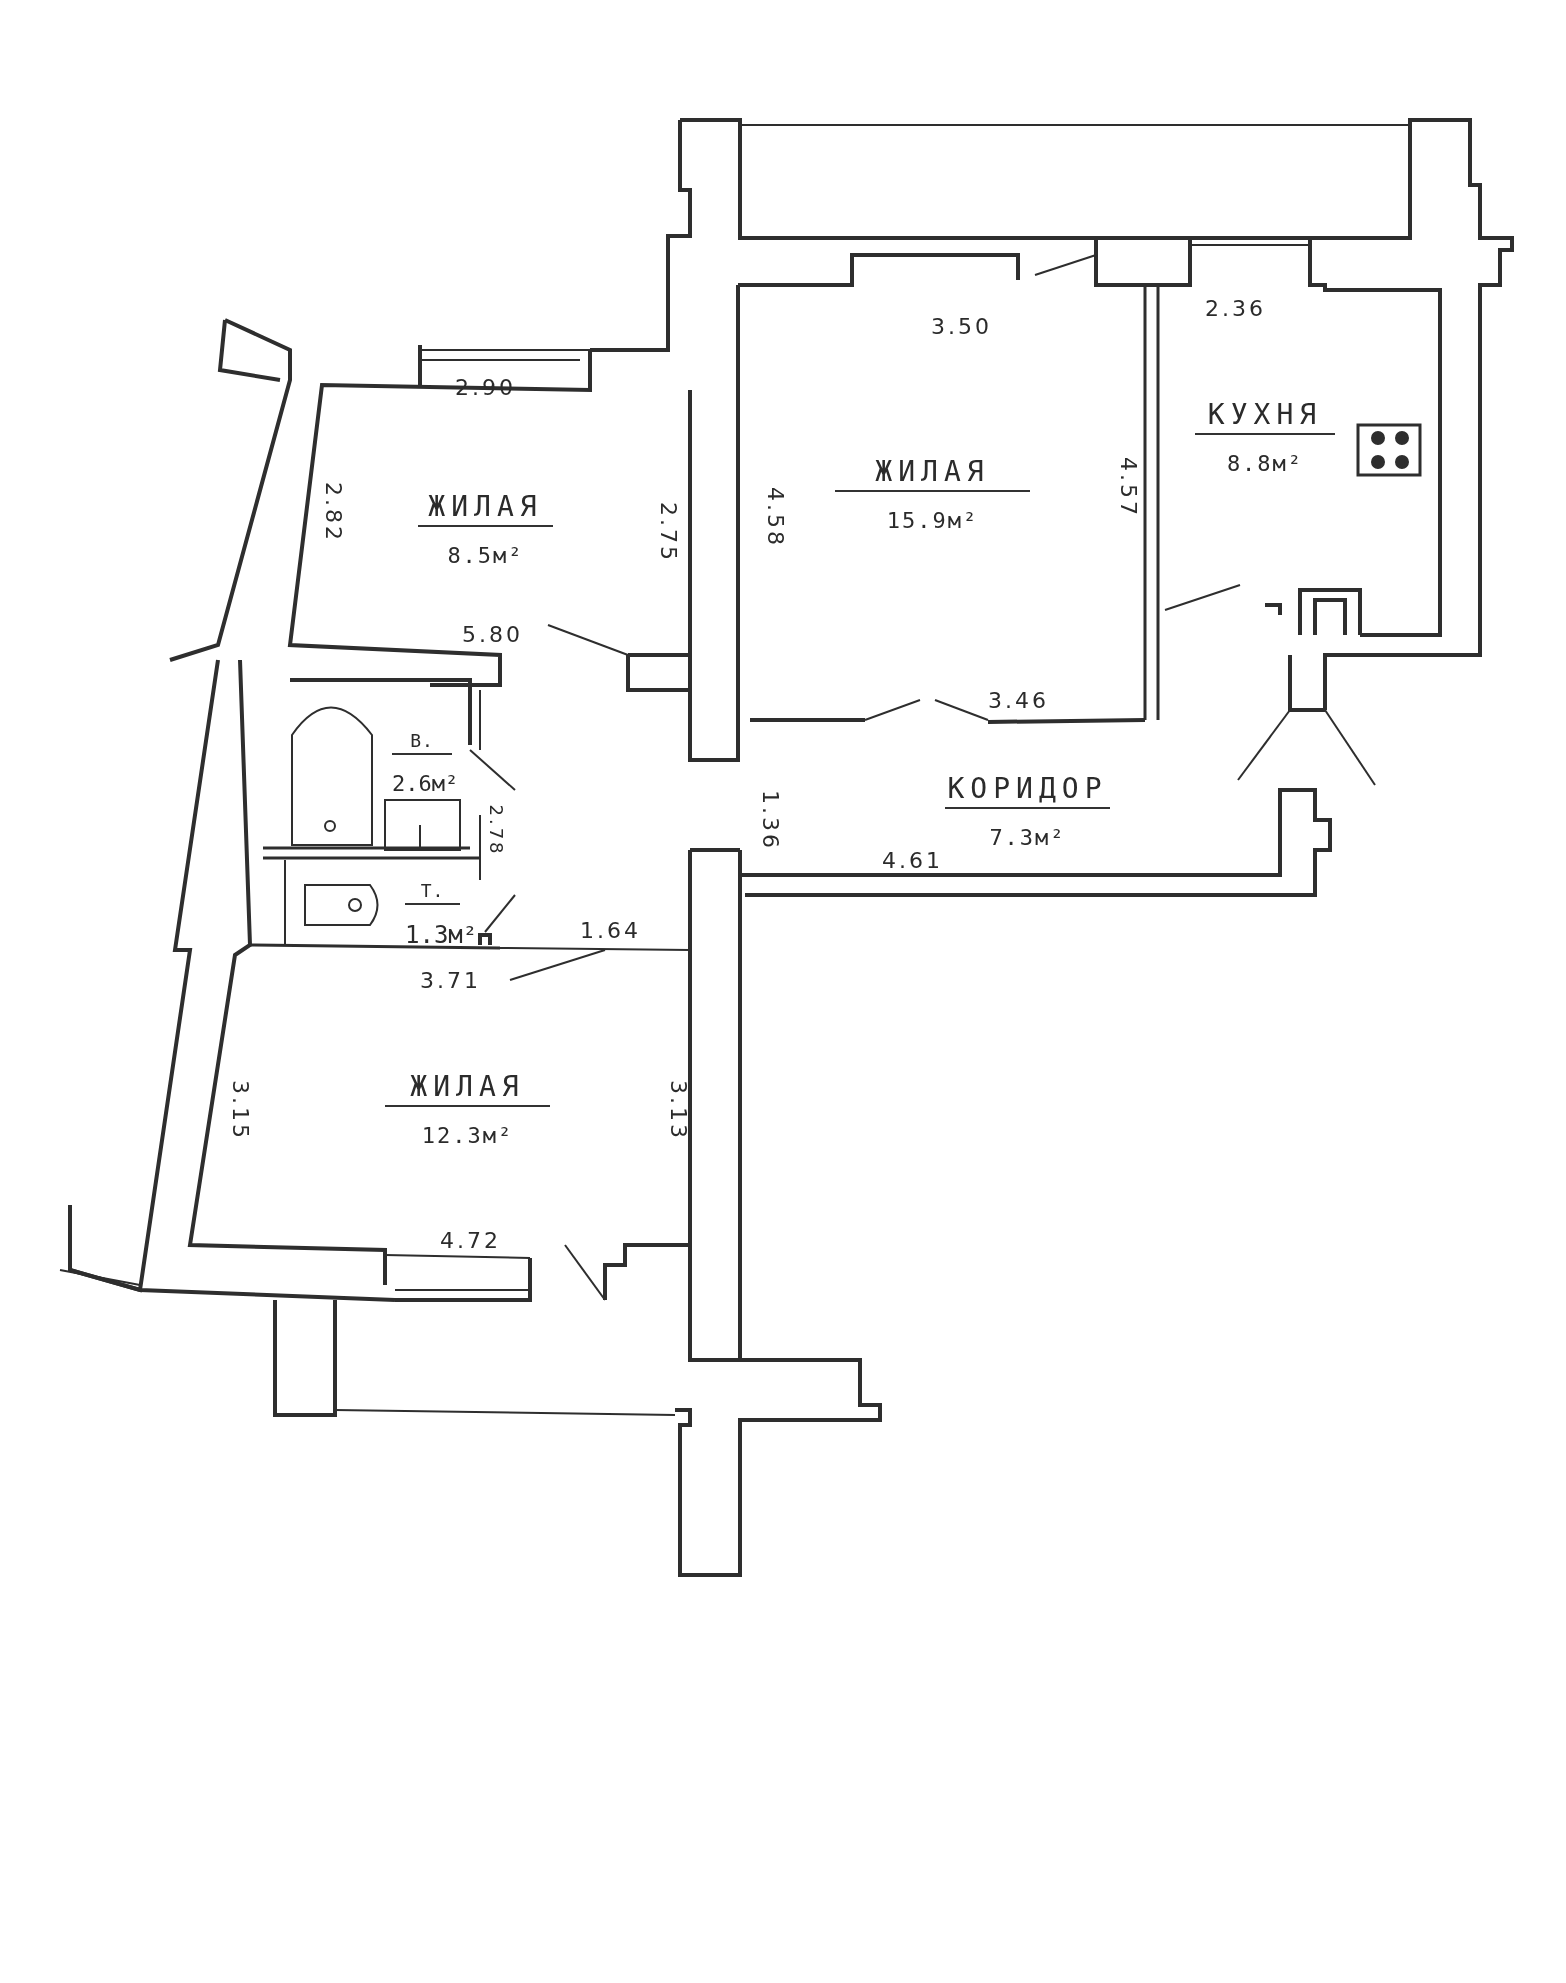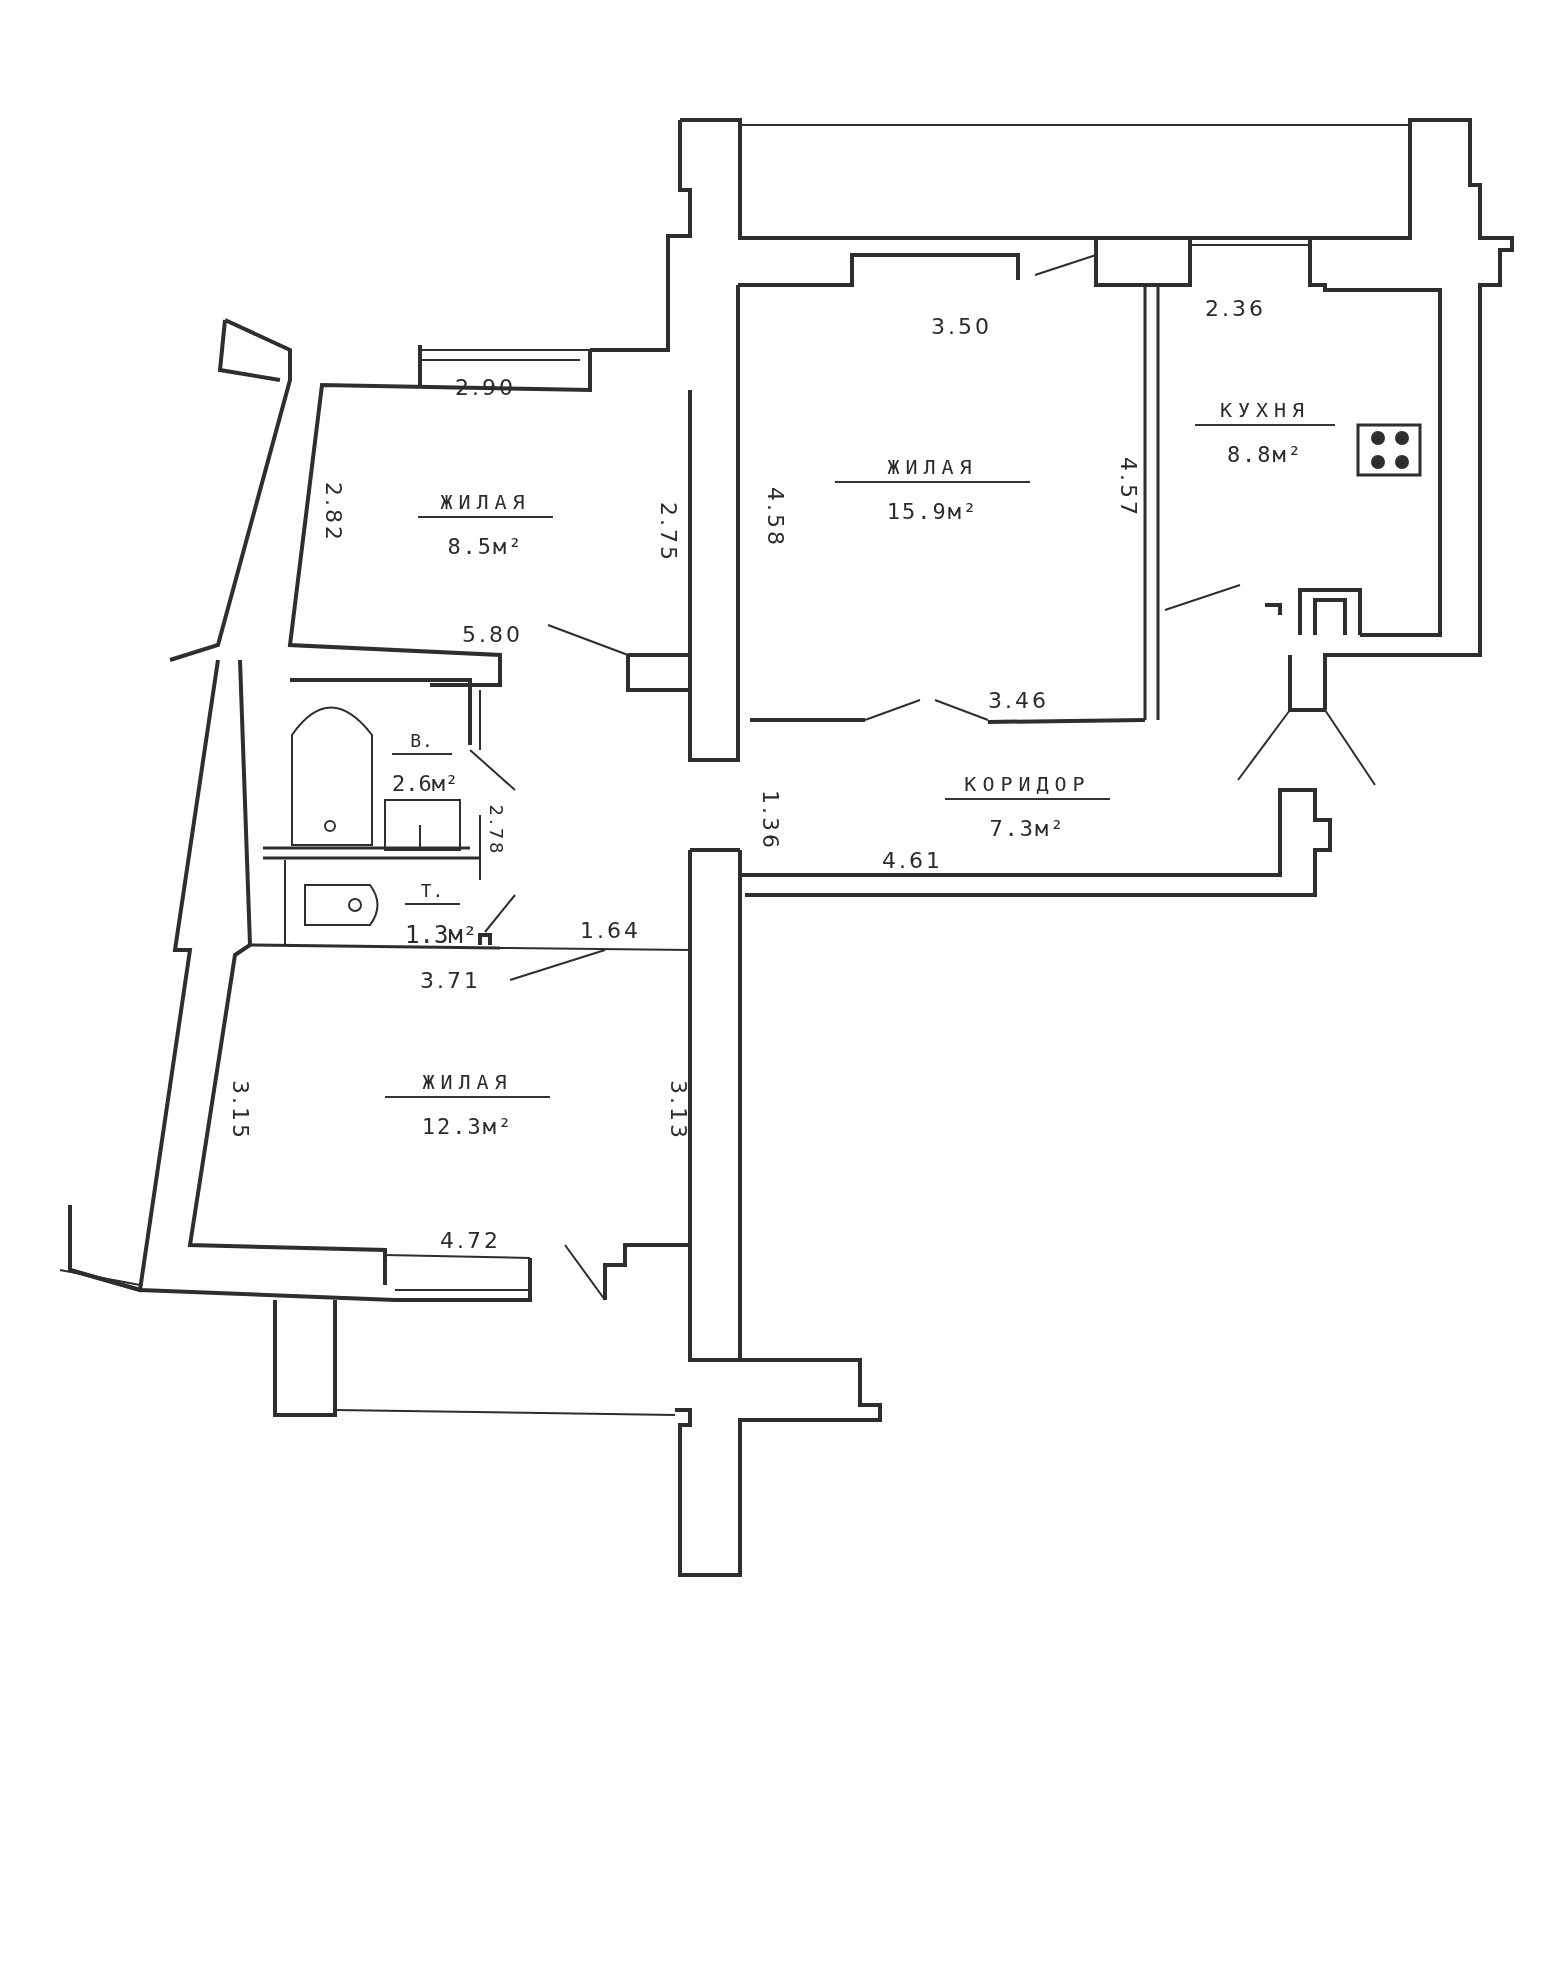--- a/index.html
+++ b/index.html
@@ -1,19 +1,19 @@
 <!DOCTYPE html>
 <html><head>
 <meta charset="utf-8">
 <style>
   html, body { margin: 0; padding: 0; background: #ffffff; }
   body { width: 1566px; height: 1983px; position: relative; overflow: hidden; font-family: "DejaVu Sans", sans-serif; color: #2a2a2a; }
   #plan { position: absolute; left: 0; top: 0; width: 1566px; height: 1983px; }
   .lbl { position: absolute; text-align: center; font-family: "DejaVu Sans Mono", monospace; color: #2b2b2b; letter-spacing: 6px; white-space: nowrap; }
-  .room-name { font-size: 20px; border-bottom: 2px solid #333; padding-bottom: 2px; }
+  .room-name { font-size: 28px; border-bottom: 2px solid #333; padding-bottom: 2px; }
   .room-area { font-size: 22px; letter-spacing: 2px; margin-top: 16px; }
   .dim { position: absolute; font-family: "DejaVu Sans", sans-serif; font-size: 22px; color: #2b2b2b; letter-spacing: 3px; white-space: nowrap; }
   .vert { transform: rotate(90deg); transform-origin: center center; }
   .room { position: absolute; }
 </style>
 </head>
 <body>
 
 <svg id="plan" viewBox="0 0 1566 1983" xmlns="http://www.w3.org/2000/svg">
   <g fill="none" stroke="#2e2e2e" stroke-width="4" stroke-linejoin="miter">

